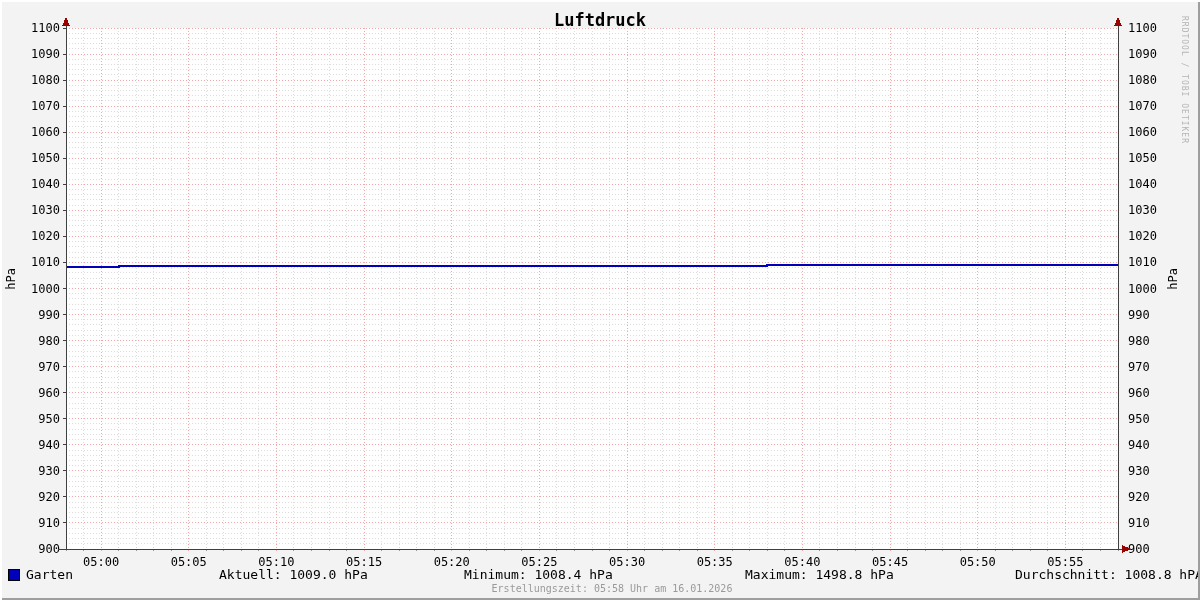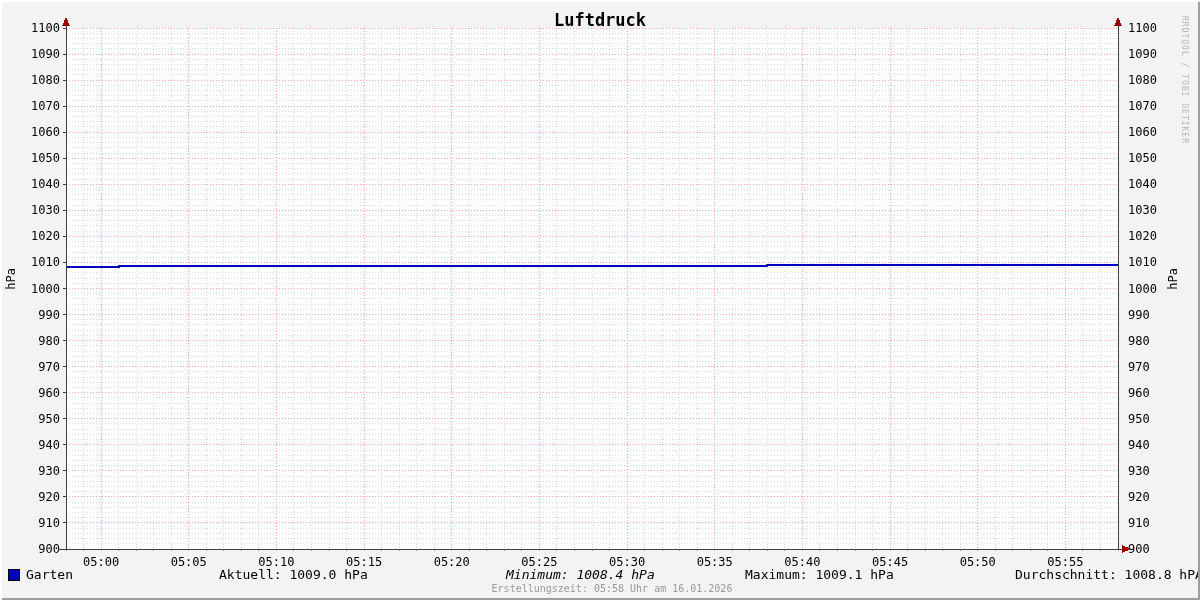--- a/index.html
+++ b/index.html
@@ -30,21 +30,21 @@
     writing-mode:vertical-rl;
     font-size:8px;letter-spacing:1px;color:#b5b5b5;
   }
   .legend-row span{position:absolute;top:567px;font-size:13px;color:#000;white-space:pre;text-align:center;}
   .swatch{
     position:absolute;left:8px;top:569px;width:10px;height:10px;
     border:1px solid #000;background:#0000bb;
   }
   .lbl-series{left:26px;}
   .lbl-akt{left:219px;}
-  .lbl-min{left:506px;font-style:italic;}
+  .lbl-min{left:464px;}
   .lbl-max{left:745px;}
   .lbl-avg{left:1015px;}
   .created{
     position:absolute;top:583px;left:12px;width:100%;
     text-align:center;font-size:10px;color:#9a9a9a;
   }
 </style>
 </head>
 <body>
 
@@ -376,17 +376,17 @@
 <div class="vlabel" style="left:4px;top:268px;">hPa</div>
 <div class="vlabel" style="left:1166px;top:268px;">hPa</div>
 
 <div class="watermark">RRDTOOL / TOBI OETIKER</div>
 
 <div class="legend-row">
   <div class="swatch" style="background: rgb(0, 0, 187);"></div>
   <span class="lbl-series">Garten</span>
   <span class="lbl-akt">Aktuell: 1009.0 hPa</span>
   <span class="lbl-min">Minimum: 1008.4 hPa</span>
-  <span class="lbl-max">Maximum: 1009.1 hPa</span>
+  <span class="lbl-max">Maximum: 1498.8 hPa</span>
   <span class="lbl-avg">Durchschnitt: 1008.8 hPA</span>
 </div>
 
 <div class="created">Erstellungszeit: 05:58 Uhr am 16.01.2026</div>
 
 </body></html>

